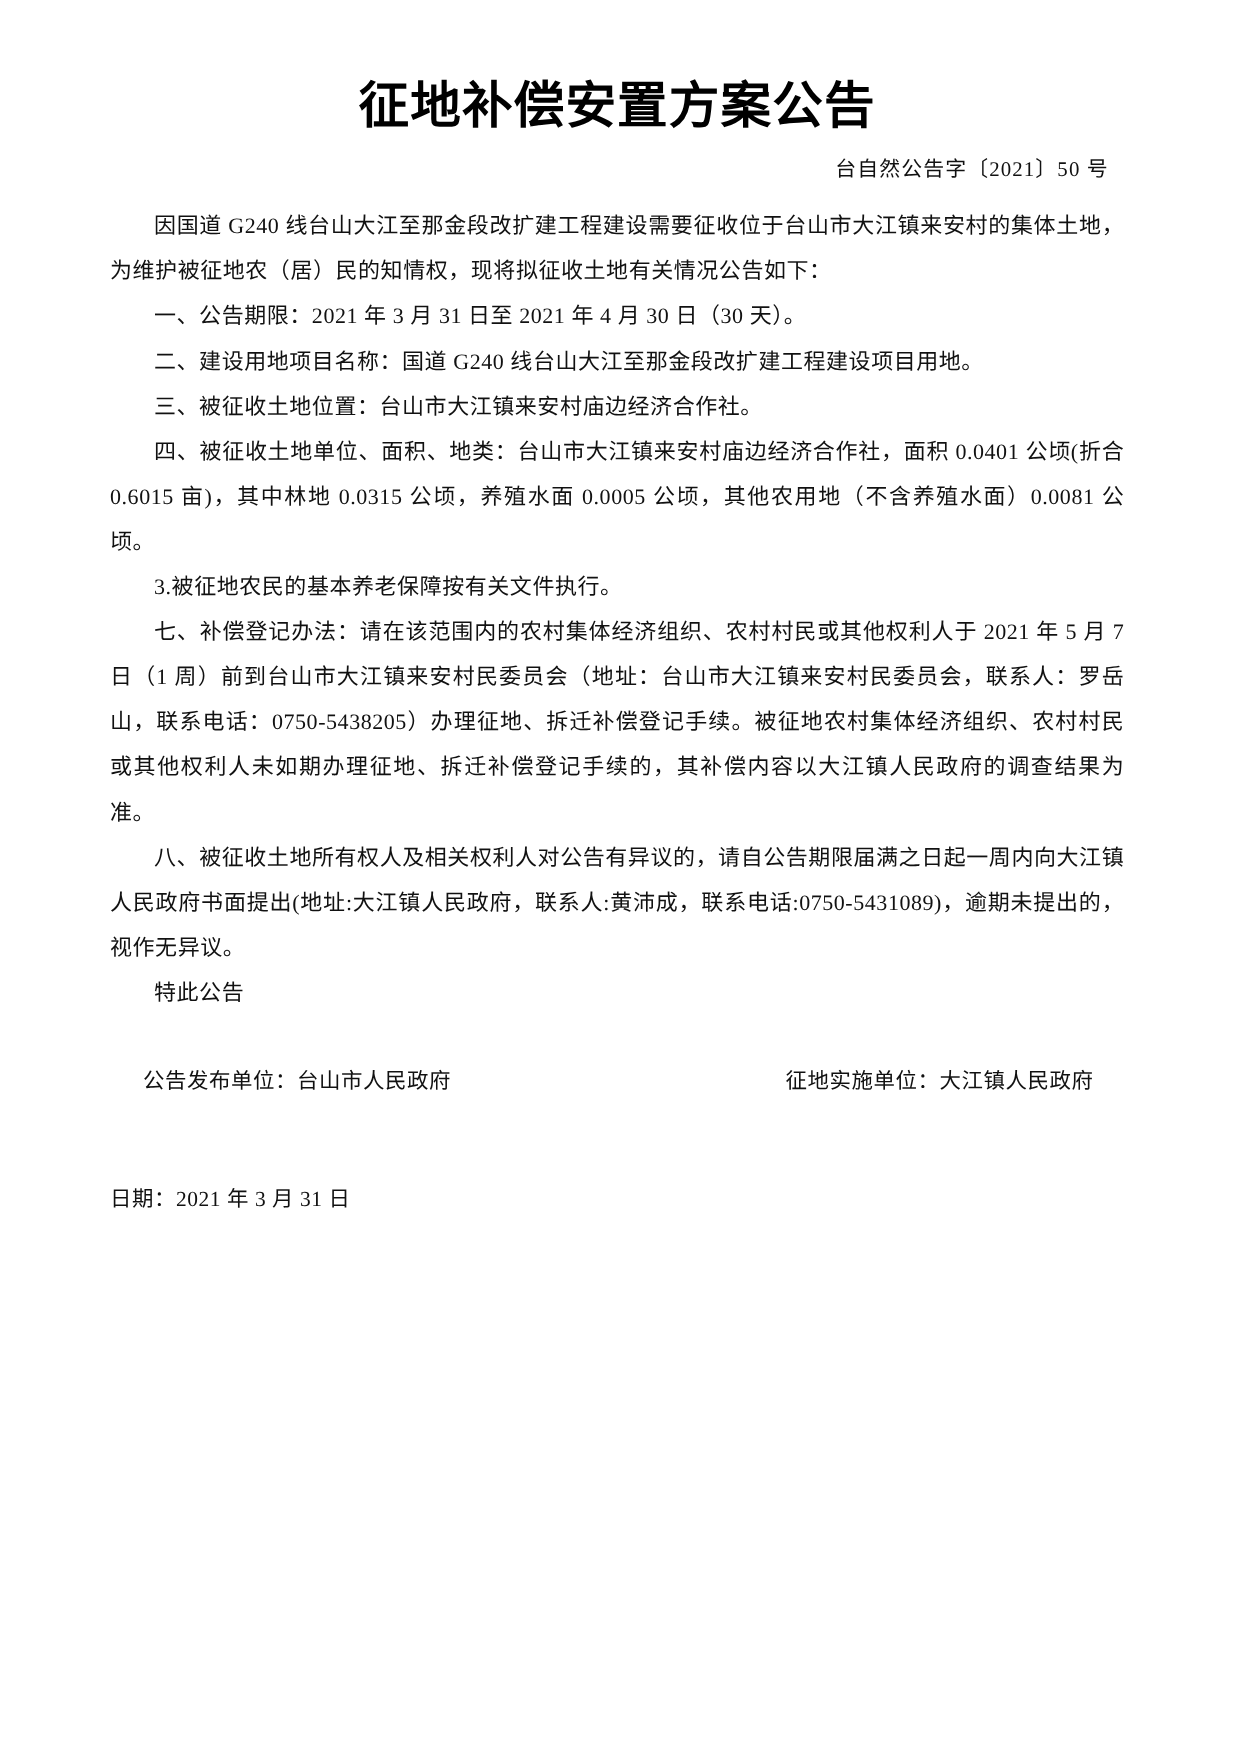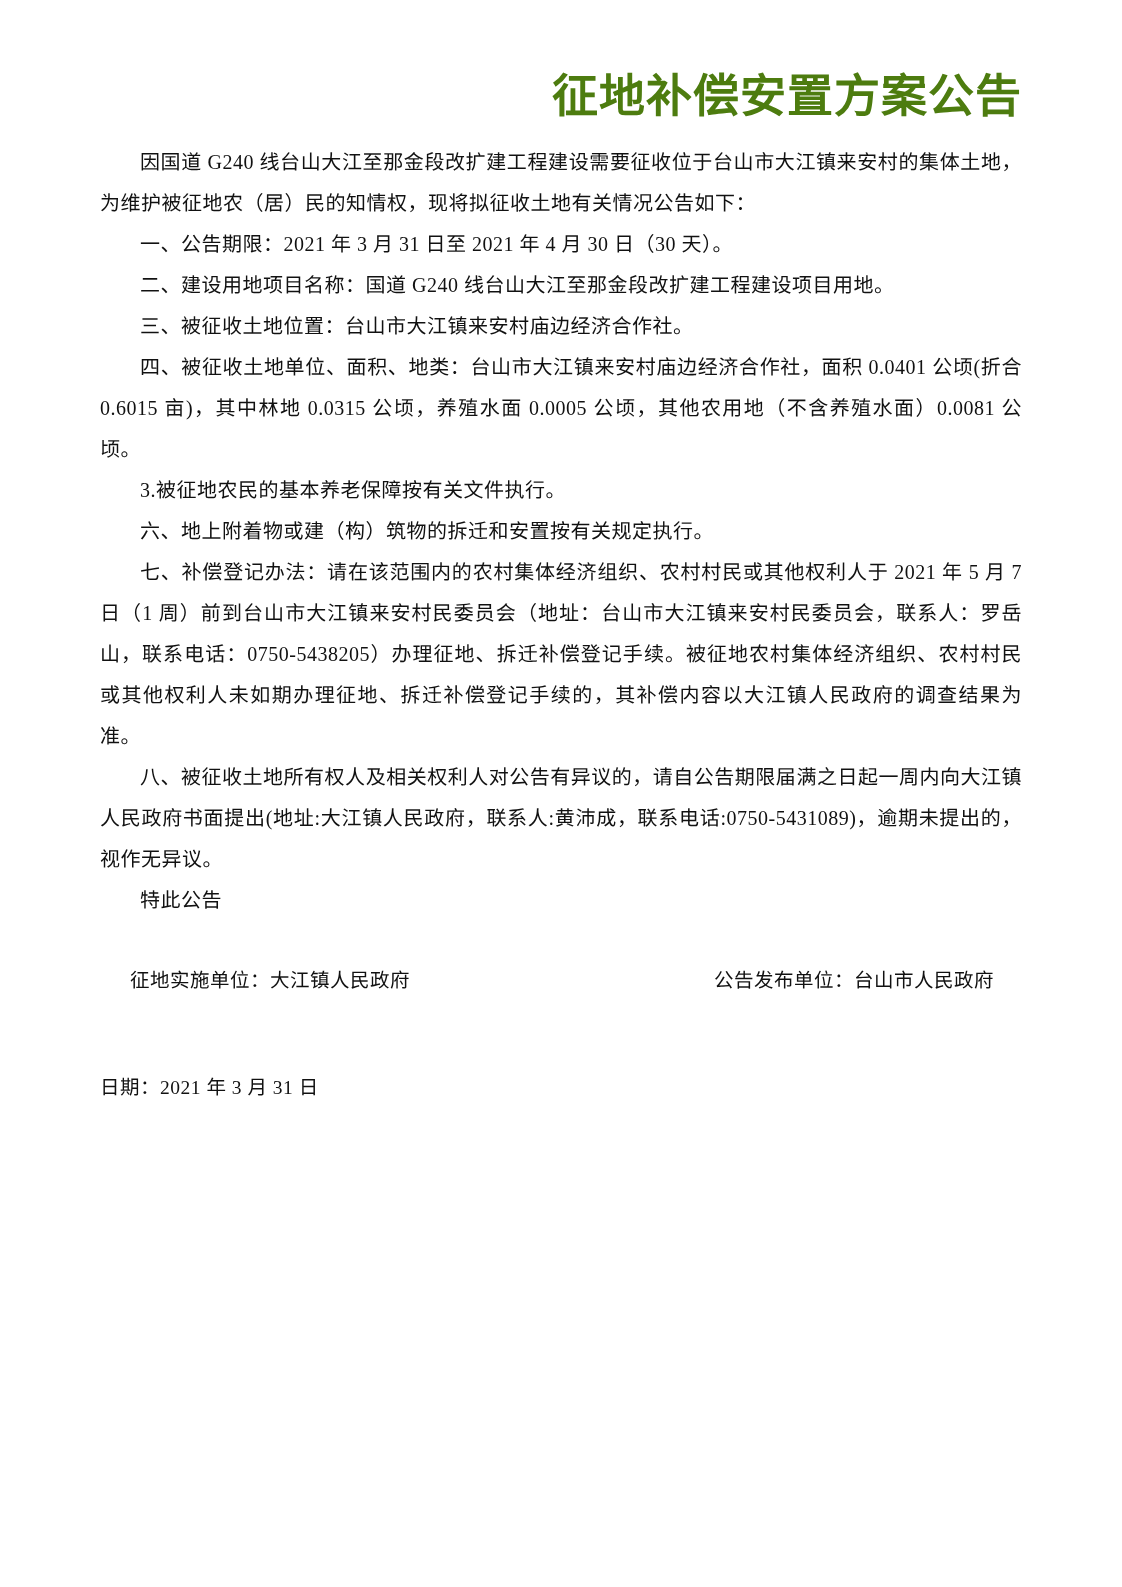--- a/index.html
+++ b/index.html
@@ -11,26 +11,26 @@
   .page {
     width: 1122px;
     height: 1587px;
     background: #ffffff;
     padding: 0 100px;
     position: relative;
     overflow: hidden;
   }
   .doc-title {
     margin-top: 68px;
-    text-align: right;
+    text-align: center;
     font-size: 46px;
     font-weight: bold;
     letter-spacing: 1px;
     line-height: 1.25;
-    color: #4d7c0f;
+    color: #000000;
   }
   .doc-number {
     margin-top: 14px;
     text-align: right;
     font-size: 19px;
     line-height: 30px;
     padding-right: 14px;
     letter-spacing: 1px;
   }
   .doc-body {
@@ -62,34 +62,34 @@
     letter-spacing: 0.5px;
   }
 </style>
 </head>
 <body>
 
 <div class="page">
 
   <h1 class="doc-title">征地补偿安置方案公告</h1>
 
+  <div class="doc-number">台自然公告字〔2021〕50 号</div>
 
   <div class="doc-body">
     <p>因国道 G240 线台山大江至那金段改扩建工程建设需要征收位于台山市大江镇来安村的集体土地，为维护被征地农（居）民的知情权，现将拟征收土地有关情况公告如下：</p>
     <p>一、公告期限：2021 年 3 月 31 日至 2021 年 4 月 30 日（30 天）。</p>
     <p>二、建设用地项目名称：国道 G240 线台山大江至那金段改扩建工程建设项目用地。</p>
     <p>三、被征收土地位置：台山市大江镇来安村庙边经济合作社。</p>
     <p>四、被征收土地单位、面积、地类：台山市大江镇来安村庙边经济合作社，面积 0.0401 公顷(折合 0.6015 亩)，其中林地 0.0315 公顷，养殖水面 0.0005 公顷，其他农用地（不含养殖水面）0.0081 公顷。</p>
     <p>3.被征地农民的基本养老保障按有关文件执行。</p>
-    <p>六、地上附着物或建（构）筑物的拆迁和安置按有关规定执行。</p>
     <p>七、补偿登记办法：请在该范围内的农村集体经济组织、农村村民或其他权利人于 2021 年 5 月 7 日（1 周）前到台山市大江镇来安村民委员会（地址：台山市大江镇来安村民委员会，联系人：罗岳山，联系电话：0750-5438205）办理征地、拆迁补偿登记手续。被征地农村集体经济组织、农村村民或其他权利人未如期办理征地、拆迁补偿登记手续的，其补偿内容以大江镇人民政府的调查结果为准。</p>
     <p>八、被征收土地所有权人及相关权利人对公告有异议的，请自公告期限届满之日起一周内向大江镇人民政府书面提出(地址:大江镇人民政府，联系人:黄沛成，联系电话:0750-5431089)，逾期未提出的，视作无异议。</p>
     <p>特此公告</p>
   </div>
 
   <div class="footer-units">
+    <span>公告发布单位：台山市人民政府</span>
     <span>征地实施单位：大江镇人民政府</span>
-    <span>公告发布单位：台山市人民政府</span>
   </div>
 
   <div class="footer-date">日期：2021 年 3 月 31 日</div>
 
 </div>
 
 </body></html>

